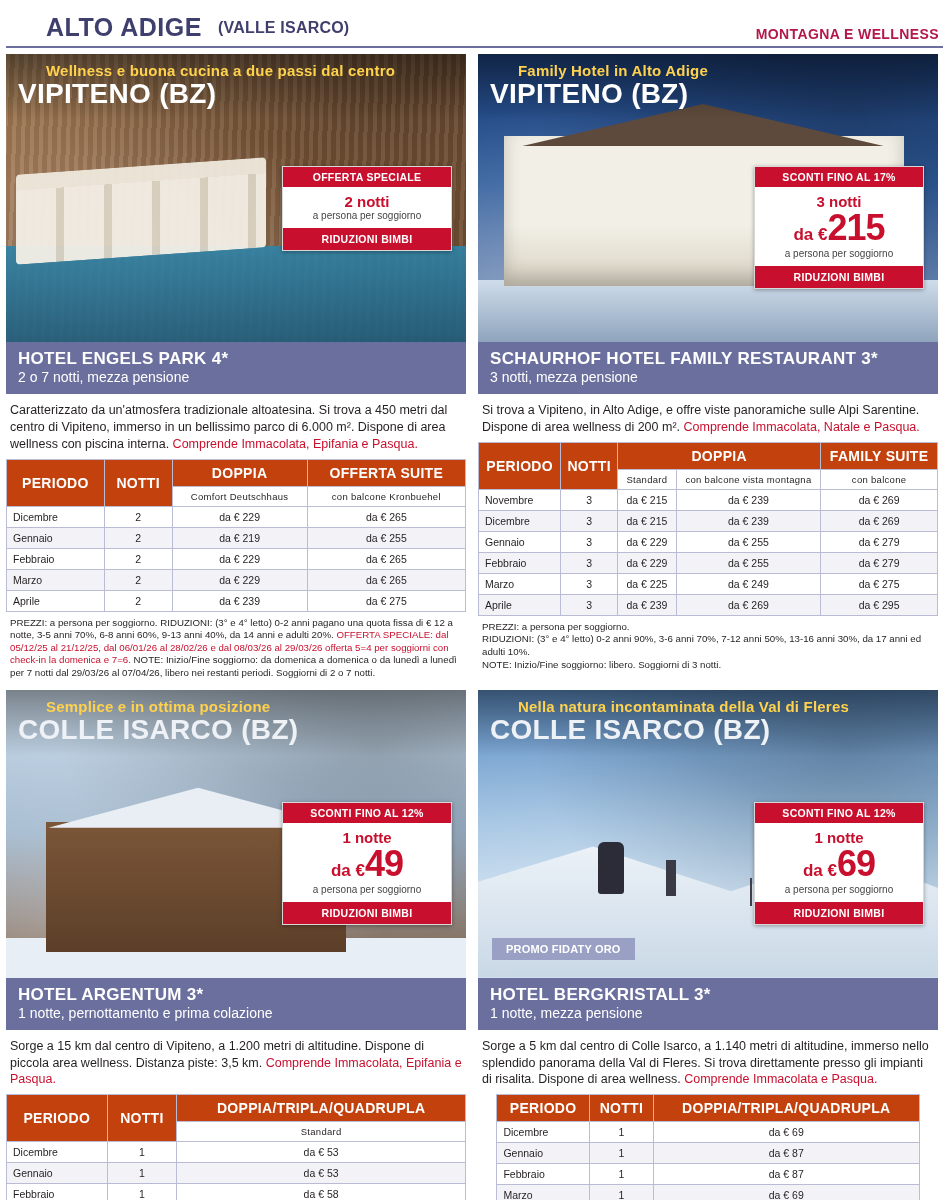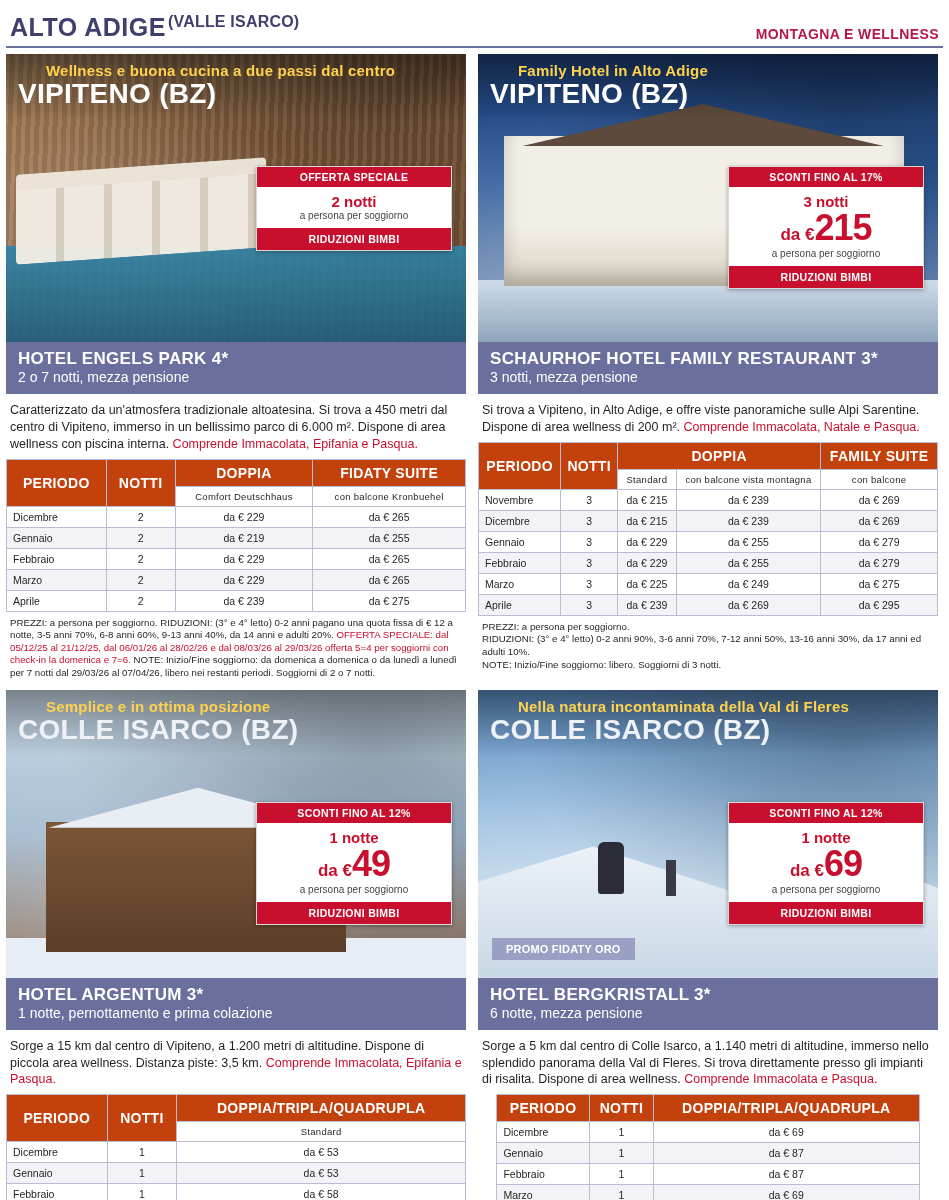--- a/index.html
+++ b/index.html
@@ -12,21 +12,21 @@
     -webkit-font-smoothing: antialiased;
   }
   .page { position: relative; width: 949px; min-height: 1200px; padding: 0 6px; }
 
   
   .page-header {
     display: flex; align-items: flex-end; justify-content: space-between;
     padding: 2px 4px 4px 4px;
     border-bottom: 2px solid #6b6f9e;
   }
-  .hdr-left { display: flex; align-items: flex-start; gap: 2px; }
+  .hdr-left { display: flex; align-items: center; gap: 16px; margin-left: 36px; }
   .hdr-title {
     font-size: 25px; font-weight: bold; letter-spacing: .5px; color: #3f3f6e;
   }
   .hdr-sub { font-size: 16px; font-weight: bold; color: #3f3f6e; letter-spacing: .2px; }
   .hdr-right { font-size: 14px; font-weight: bold; color: #b4174a; letter-spacing: .4px; margin-top: 24px; }
 
   
   .grid { display: flex; flex-wrap: wrap; gap: 0 12px; padding-top: 6px; }
   .col { width: 460px; }
 
@@ -106,21 +106,21 @@
     background: linear-gradient(to bottom, rgba(0,0,0,.42), rgba(0,0,0,0));
     color:#fff;
   }
   .kicker { font-size:15px; font-weight:bold; letter-spacing:.2px;margin-left:28px; }
   .kicker.yellow { color:#ffd24d; }
   .city { font-size:28px; font-weight:bold; letter-spacing:.3px; line-height:1.05; color:#fff; }
   .city.pale { color:#eef1f6; }
 
   
   .pricebox {
-    position:absolute; right:14px; top:112px; width:196px;
+    position:absolute; right:14px; top:112px; width:170px;
     background:#fff; border:1px solid #d8d8d8; text-align:center;
     box-shadow: 0 1px 4px rgba(0,0,0,.35);
   }
   .pricebox .banner {
     background:#c8102e; color:#fff; font-size:10.5px; font-weight:bold;
     padding:4px 2px; letter-spacing:.3px;
   }
   .pricebox .nights { color:#c8102e; font-size:15px; font-weight:bold; padding:6px 0 0; }
   .pricebox .da {
     color:#c8102e; font-weight:bold; padding:0 0 2px;
@@ -205,21 +205,21 @@
         <span>Caratterizzato da un'atmosfera tradizionale altoatesina. Si trova a 450 metri dal centro di Vipiteno, immerso in un bellissimo parco di 6.000 m². Dispone di area wellness con piscina interna.</span>
         <span class="red">Comprende Immacolata, Epifania e Pasqua.</span>
       </div>
 
       <table class="rates">
         <thead>
           <tr>
             <th rowspan="2">PERIODO</th>
             <th rowspan="2">NOTTI</th>
             <th>DOPPIA</th>
-            <th>FIDATY SUITE</th>
+            <th>OFFERTA SUITE</th>
           </tr>
           <tr>
             <th class="sub">Comfort Deutschhaus</th>
             <th class="sub">con balcone Kronbuehel</th>
           </tr>
         </thead>
         <tbody>
           <tr>
             <td class="period">Dicembre</td>
             <td>2</td>
@@ -428,21 +428,21 @@
           <div class="nights">1 notte</div>
           <div class="da">
             <span>da €</span><b>69</b>
           </div>
           <div class="per">a persona per soggiorno</div>
           <div class="bimbi">RIDUZIONI BIMBI</div>
         </div>
       </div>
       <div class="namebar">
         <div class="h">HOTEL BERGKRISTALL 3*</div>
-        <div class="s">6 notte, mezza pensione</div>
+        <div class="s">1 notte, mezza pensione</div>
       </div>
       <div class="desc">
         <span>Sorge a 5 km dal centro di Colle Isarco, a 1.140 metri di altitudine, immerso nello splendido panorama della Val di Fleres. Si trova direttamente presso gli impianti di risalita. Dispone di area wellness.</span>
         <span class="red">Comprende Immacolata e Pasqua.</span>
       </div>
 
       <table class="rates" style="width:92%; margin-left:4%;">
         <thead>
           <tr>
             <th>PERIODO</th>

